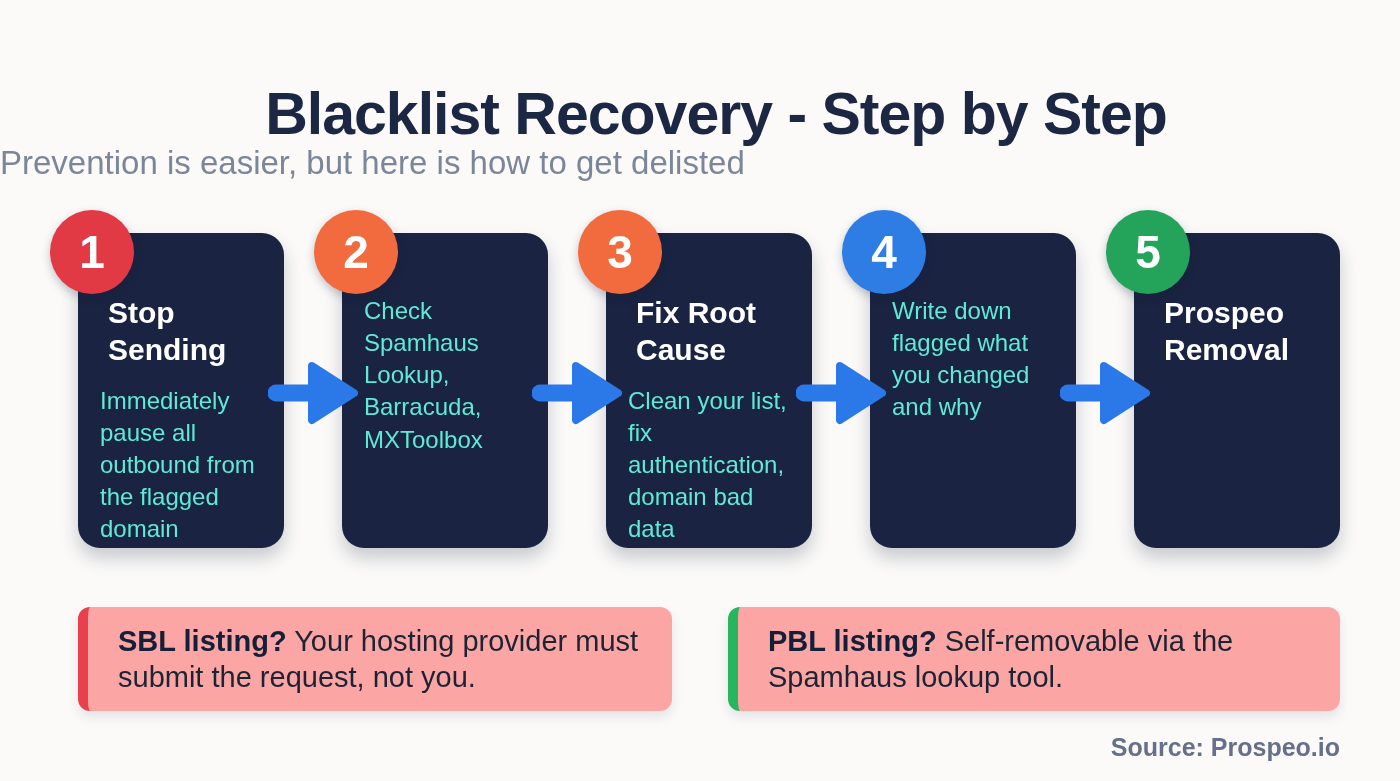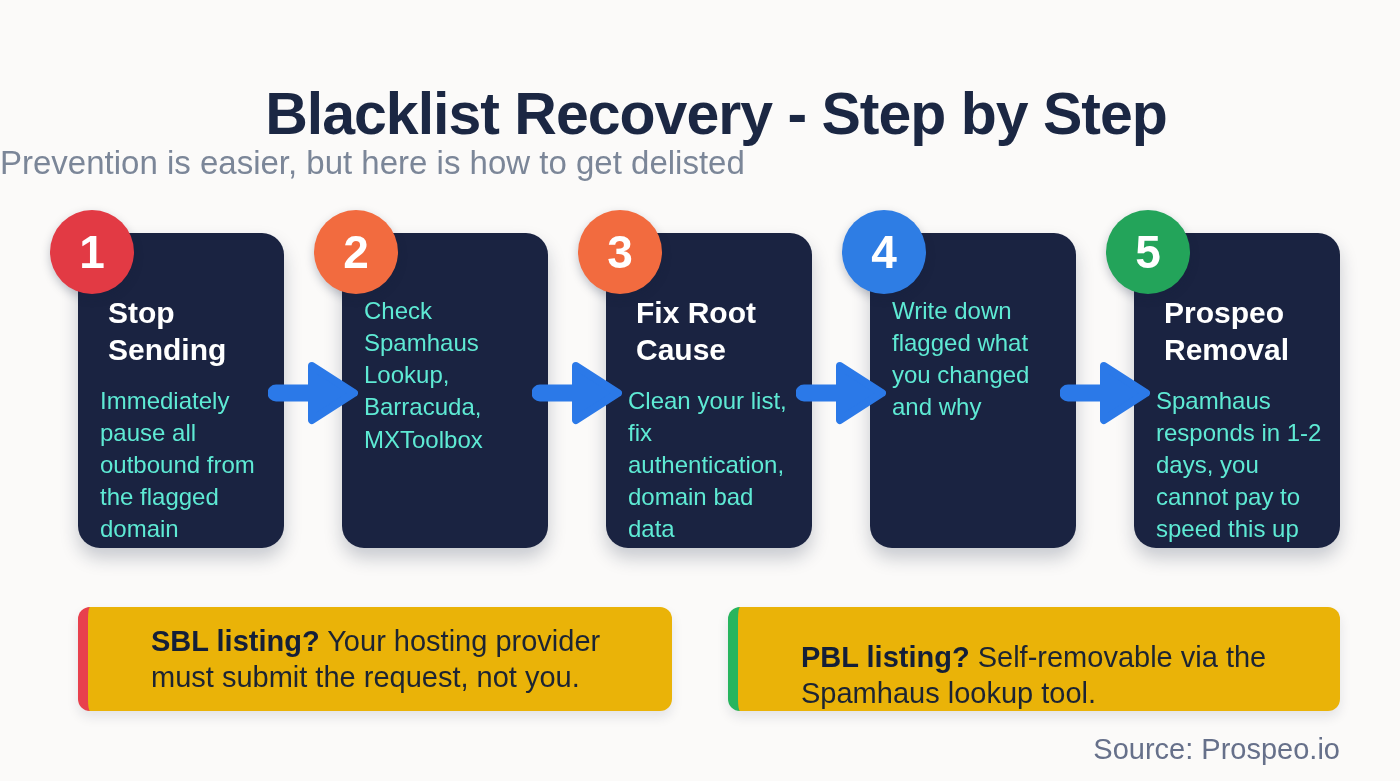--- a/index.html
+++ b/index.html
@@ -81,49 +81,49 @@
     height: 66px;
   }
   .arrow-1 { left: 268px; }
   .arrow-2 { left: 532px; }
   .arrow-3 { left: 796px; }
   .arrow-4 { left: 1060px; }
   .callout {
     position: absolute;
     top: 607px;
     height: 104px;
-    background: #eab308;
+    background: #fca5a5;
     border-left: 10px solid #ec4899;
     border-radius: 12px;
     box-shadow: 0 6px 12px rgba(20,30,60,0.10);
     display: flex;
     align-items: center;
     box-sizing: border-box;
-    padding-left: 33px;
   }
   .callout-sbl { left: 78px; width: 594px; }
-  .callout-pbl { left: 728px; width: 612px; align-items: flex-end; }
+  .callout-pbl { left: 728px; width: 612px; }
   .callout-text {
     margin: 0;
     padding: 0 20px 0 30px;
     font-size: 29px;
     line-height: 1.25;
     color: #1c2433;
     font-weight: 400;
   }
   .callout-text strong {
     font-weight: 700;
     color: #141f38;
   }
   .source {
     position: absolute;
     right: 60px;
     top: 733px;
-    font-size: 29px;
+    font-size: 25px;
     color: #66708a;
+    font-weight: bold;
   }
 </style>
 </head>
 <body>
 
 <div class="canvas">
 
   <h1 class="page-title">Blacklist Recovery - Step by Step</h1>
   <p class="page-subtitle">Prevention is easier, but here is how to get delisted</p>
 
@@ -145,21 +145,20 @@
   </div>
 
   <div class="card card-4">
     <div class="badge" style="background: rgb(46, 125, 228);">4</div>
     <div class="card-desc">Write down flagged what you changed and why</div>
   </div>
 
   <div class="card card-5">
     <div class="badge" style="background: rgb(35, 164, 90);">5</div>
     <div class="card-title">Prospeo Removal</div>
-    <div class="card-desc">Spamhaus responds in 1-2 days, you cannot pay to speed this up</div>
   </div>
 
   <svg class="arrow arrow-1" viewBox="0 0 90 66" style="color: rgb(43, 121, 232);">
     <line x1="8" y1="33" x2="46" y2="33" stroke="currentColor" stroke-width="17" stroke-linecap="round"></line>
     <path d="M44 6 L86 33 L44 60 Z" fill="currentColor" stroke="currentColor" stroke-width="8" stroke-linejoin="round"></path>
   </svg>
   <svg class="arrow arrow-2" viewBox="0 0 90 66" style="color: rgb(43, 121, 232);">
     <line x1="8" y1="33" x2="46" y2="33" stroke="currentColor" stroke-width="17" stroke-linecap="round"></line>
     <path d="M44 6 L86 33 L44 60 Z" fill="currentColor" stroke="currentColor" stroke-width="8" stroke-linejoin="round"></path>
   </svg>

